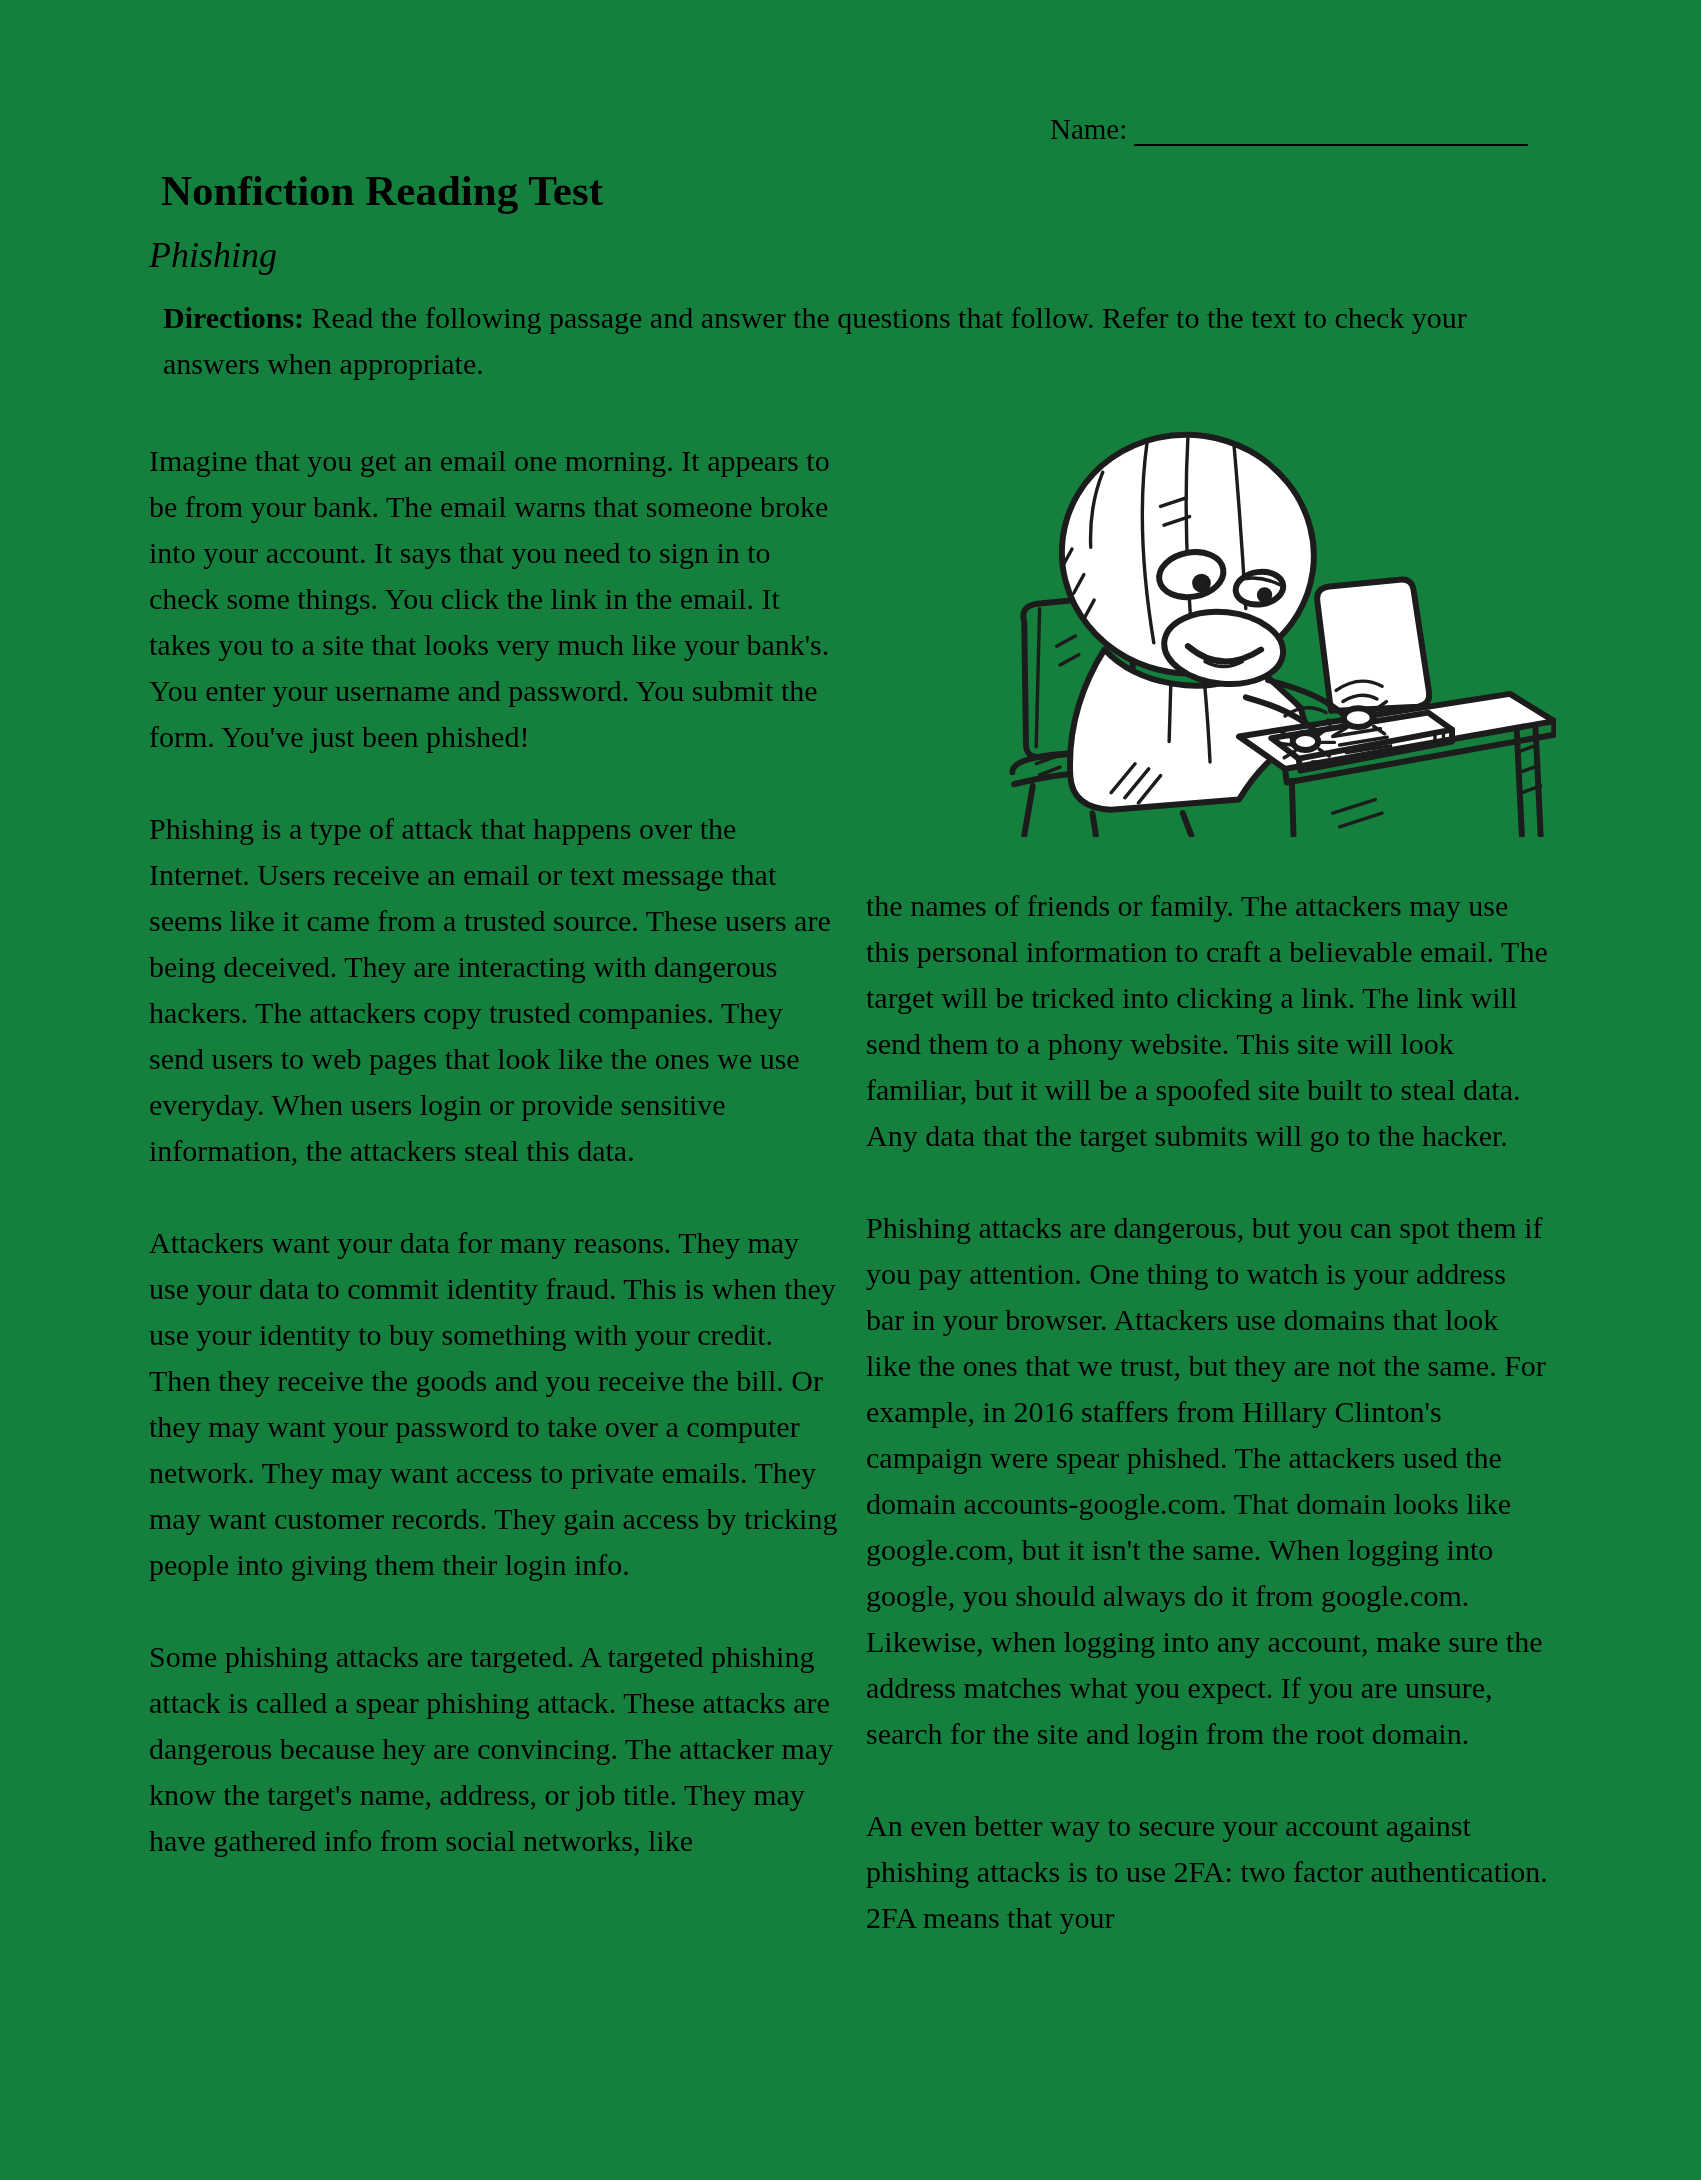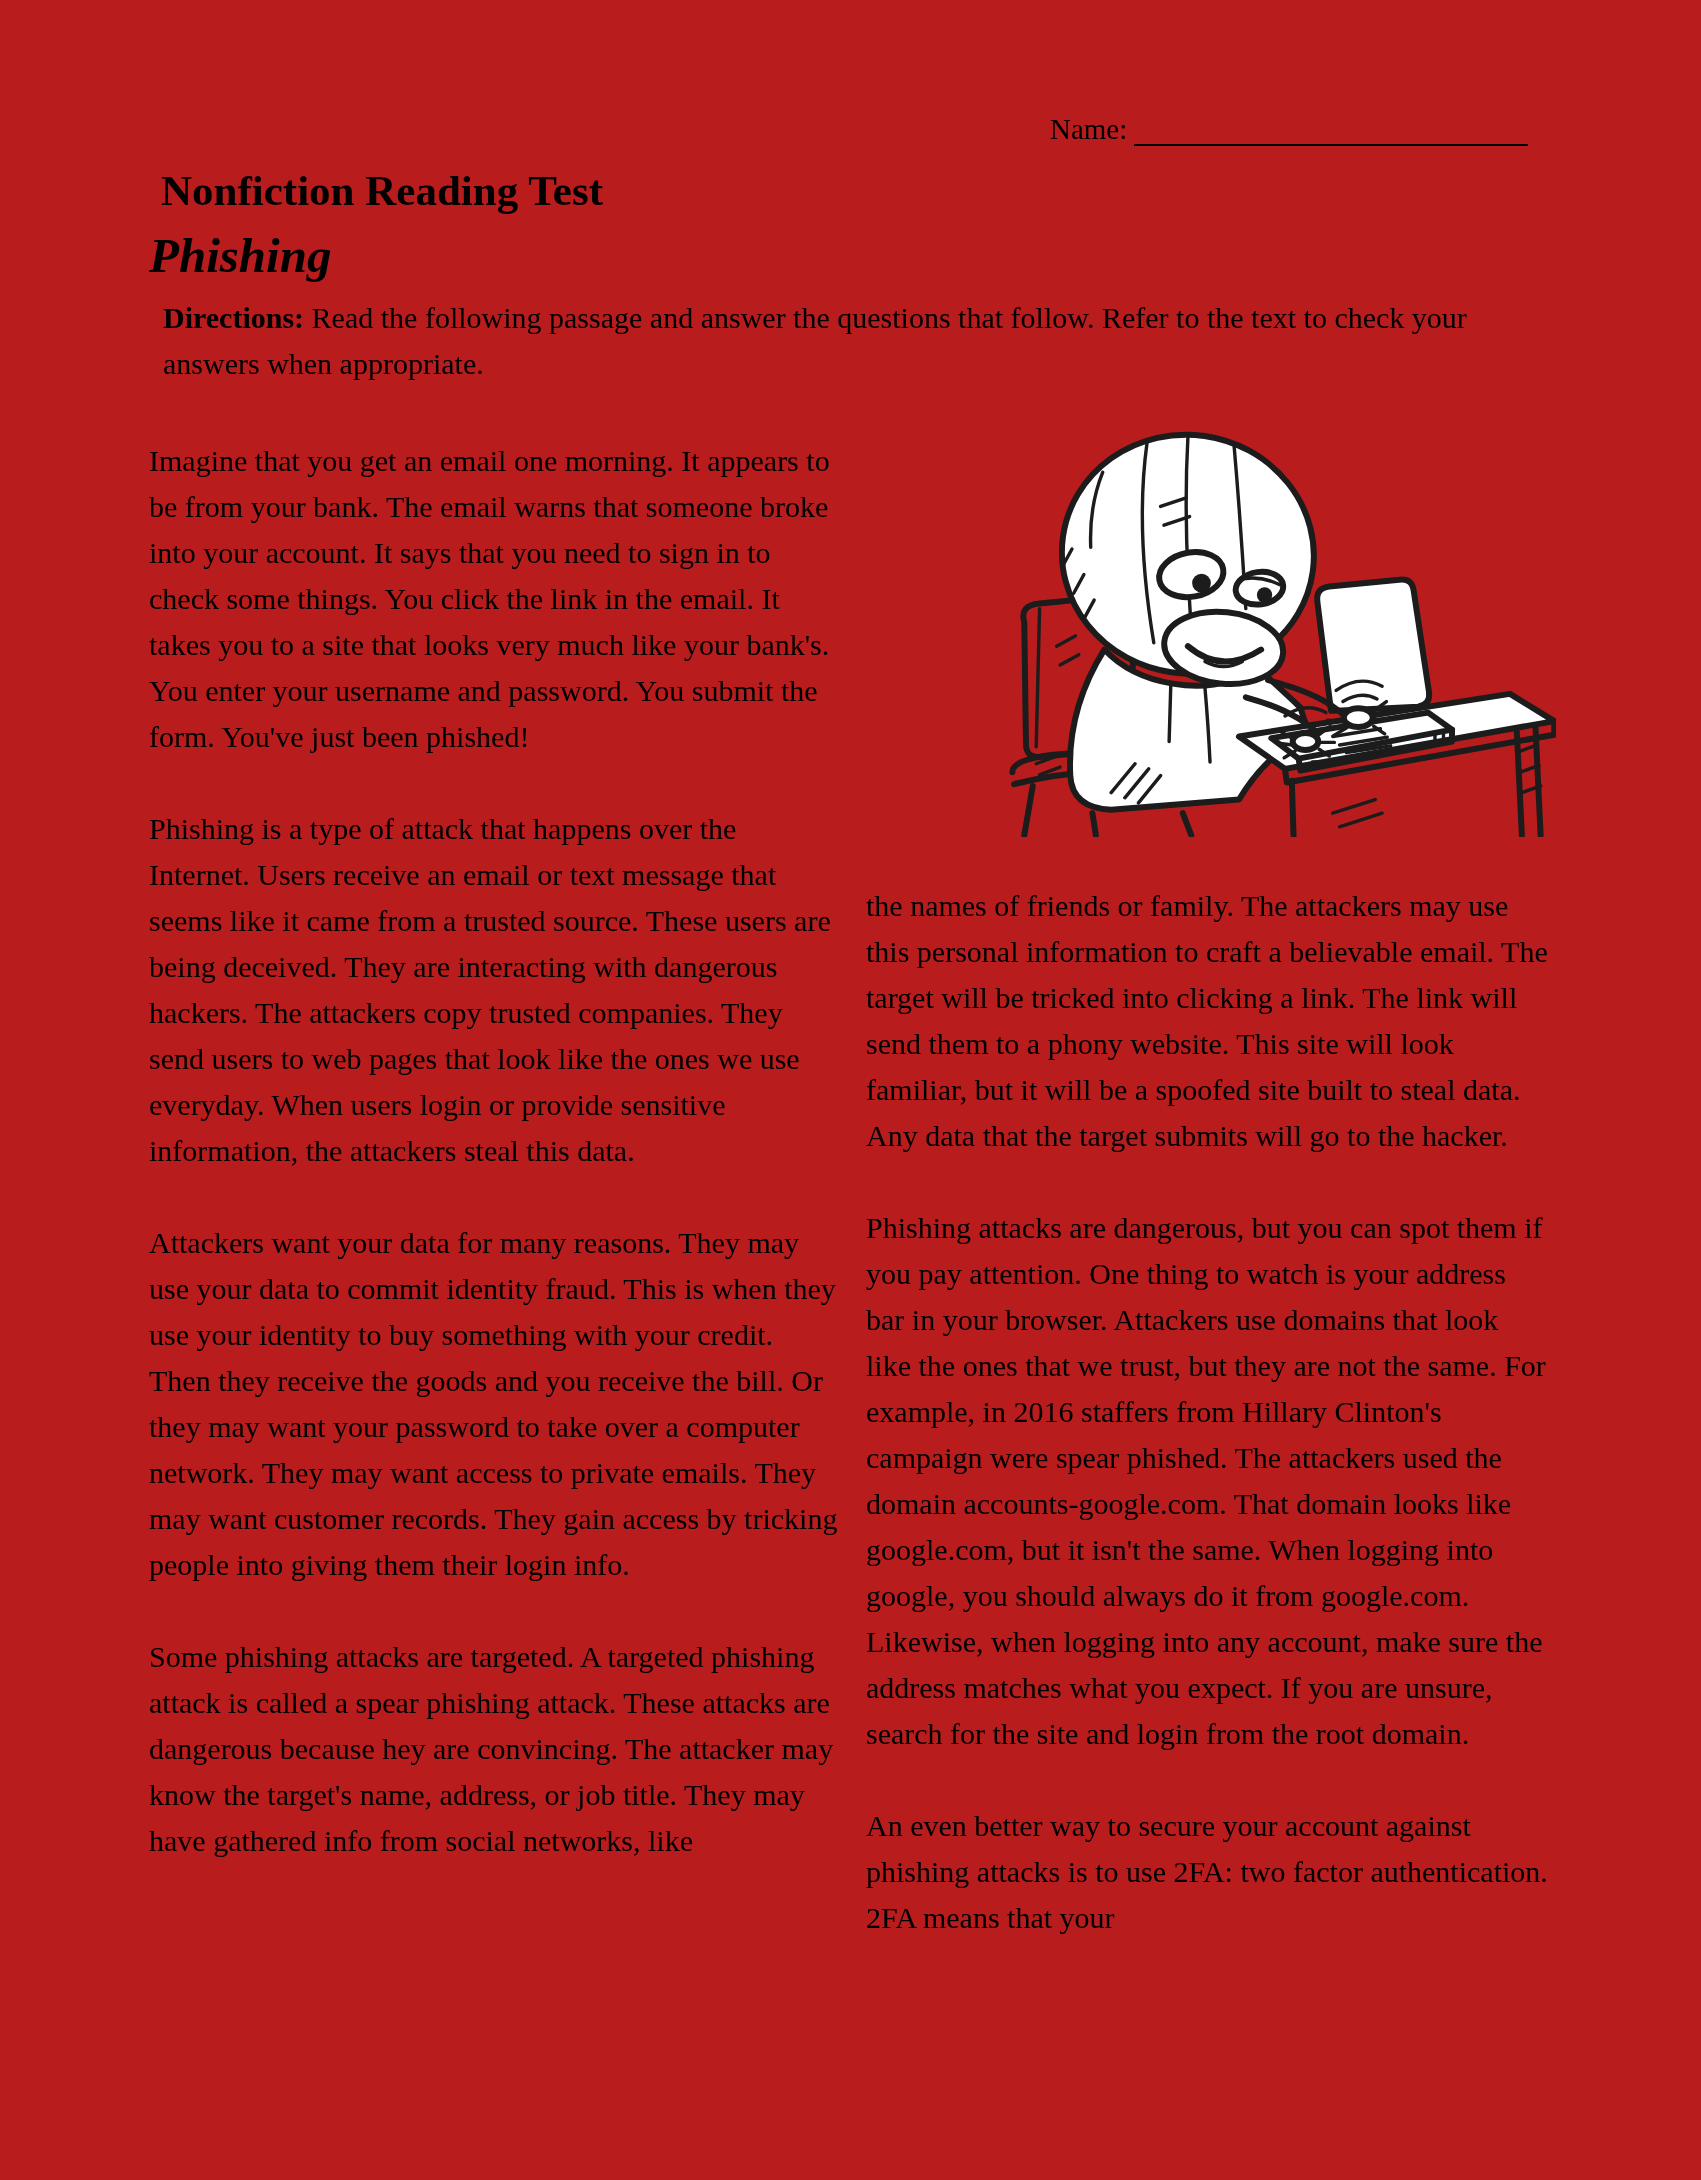--- a/index.html
+++ b/index.html
@@ -4,21 +4,21 @@
 <style>
   html, body {
     margin: 0;
     padding: 0;
     background: #ffffff;
   }
   .page {
     position: relative;
     width: 1701px;
     height: 2181px;
-    background: #b91c1c;
+    background: #15803d;
     color: #000000;
     font-family: "Liberation Serif", "DejaVu Serif", serif;
     overflow: hidden;
   }
   .name-row {
     position: absolute;
     top: 112px;
     left: 1050px;
     font-size: 29px;
     line-height: 34px;
@@ -38,23 +38,23 @@
     left: 149px;
   }
   h1.title {
     margin: 12px;
     font-size: 43px;
     line-height: 53px;
     font-weight: bold;
   }
   h2.subtitle {
     margin: 0;
-    font-size: 49px;
+    font-size: 36px;
     line-height: 53px;
-    font-weight: bold;
+    font-weight: normal;
     font-style: italic;
   }
   .directions {
     position: absolute;
     top: 281px;
     left: 149px;
     width: 1346px;
     font-size: 30px;
     line-height: 46px;
     margin: 14px;

